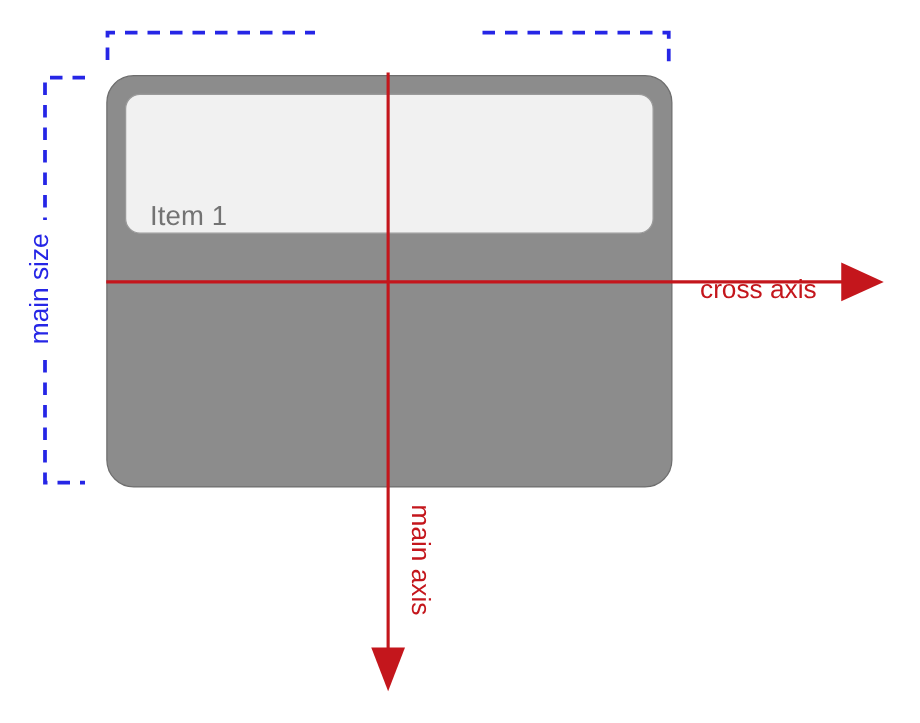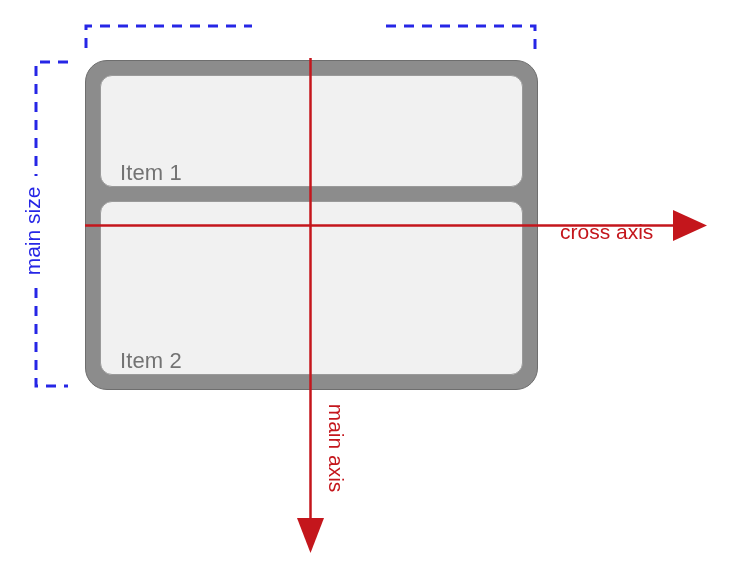--- a/index.html
+++ b/index.html
@@ -103,23 +103,20 @@
     <g stroke="#2626e6" stroke-width="3" fill="none" stroke-dasharray="10,8" stroke-linecap="butt">
       <path d="M 68 62 L 36 62 L 36 176"></path>
       <path d="M 36 288 L 36 386 L 68 386"></path>
     </g>
   </svg>
 
   <div class="flex-container">
     <div class="flex-item first">
       <span>Item 1</span>
     </div>
-    <div class="flex-item second">
-      <span>Item 2</span>
-    </div>
   </div>
 
   <svg class="layer" viewBox="0 0 736 578" xmlns="http://www.w3.org/2000/svg">
 
     <g>
       <line x1="85" y1="225.5" x2="676" y2="225.5" stroke="#c4161c" stroke-width="2.5"></line>
       <polygon points="673,210 707,225.5 673,241" fill="#c4161c"></polygon>
     </g>
 
     <g>

